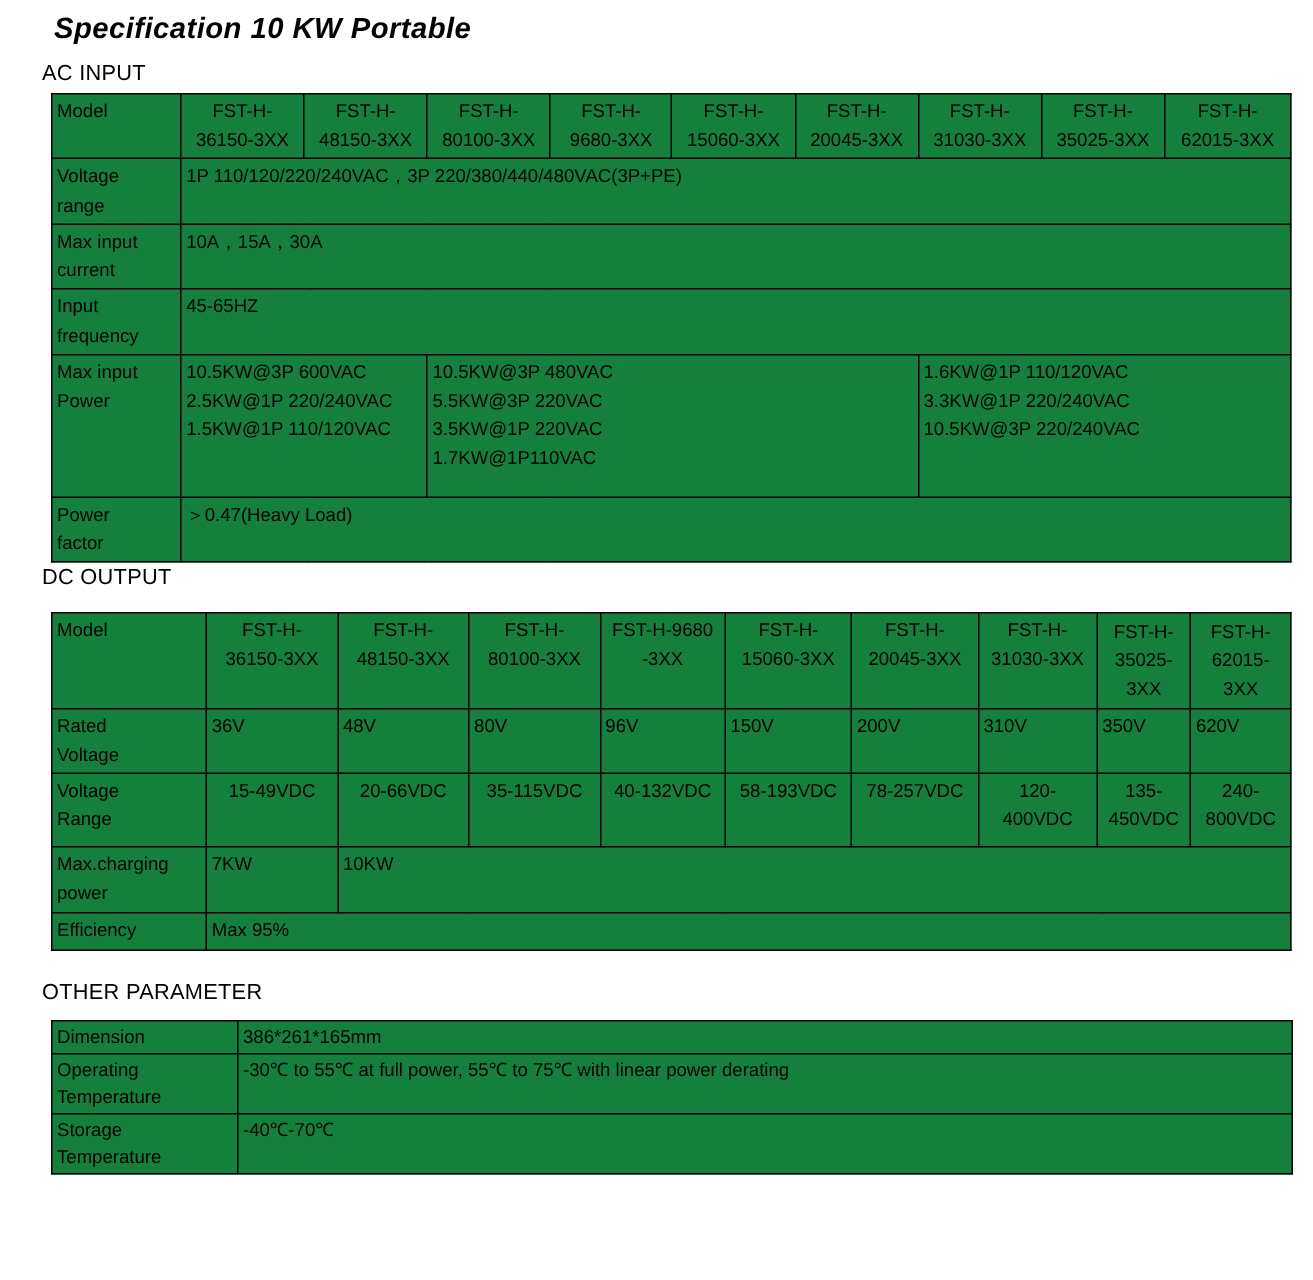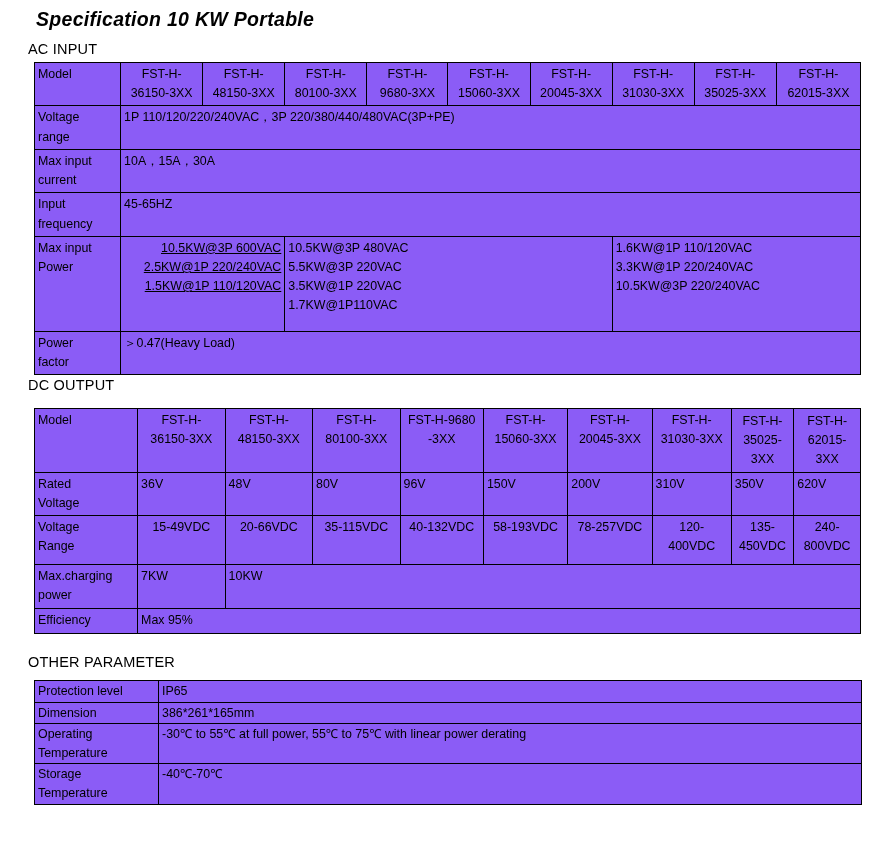--- a/index.html
+++ b/index.html
@@ -42,21 +42,21 @@
   #lbl-ac { top: 41px; }
   #lbl-dc { top: 377px; }
   #lbl-other { top: 654px; }
 
   table.spec {
     position: absolute;
     left: 34px;
     border-collapse: collapse;
     table-layout: fixed;
     border: 1px solid #000;
-    background: #8b5cf6;
+    background: #15803d;
   }
   table.spec td {
     border: 1px solid #000;
     font-size: 12.4px;
     padding: 2px 3px;
     vertical-align: top;
     line-height: 1.55;
     overflow: hidden;
   }
   td.rowlabel {
@@ -72,24 +72,23 @@
     vertical-align: middle;
   }
   td.modelcell {
     text-align: center;
     vertical-align: top;
     padding-top: 8px;
     font-size: 11.6px;
     line-height: 1.55;
   }
   td.leftpad {
-    text-align: right;
+    text-align: left;
     padding-left: 8px;
     vertical-align: top;
-    text-decoration: underline;
   }
   .ml { display: block; }
 
   
   #tbl-ac { top: 62px; width: 827px; }
   #tbl-ac td { height: 18px; }
 
   
   #tbl-dc { top: 408px; width: 827px; }
 
@@ -250,24 +249,20 @@
 
   <div class="section-label" id="lbl-other">OTHER PARAMETER</div>
 
   <table class="spec" id="tbl-other">
     <colgroup>
       <col style="width:124px">
       <col style="width:703px">
     </colgroup>
     <tbody>
       <tr>
-        <td class="rowlabel" style="height:18px">Protection level</td>
-        <td class="ctr">IP65</td>
-      </tr>
-      <tr>
         <td class="rowlabel" style="height:18px">Dimension</td>
         <td class="ctr">386*261*165mm</td>
       </tr>
       <tr>
         <td class="rowlabel" style="height:36px">Operating<br>Temperature</td>
         <td class="ctr">-30℃ to 55℃ at full power, 55℃ to 75℃ with linear power derating</td>
       </tr>
       <tr>
         <td class="rowlabel" style="height:36px">Storage<br>Temperature</td>
         <td class="ctr">-40℃-70℃</td>

